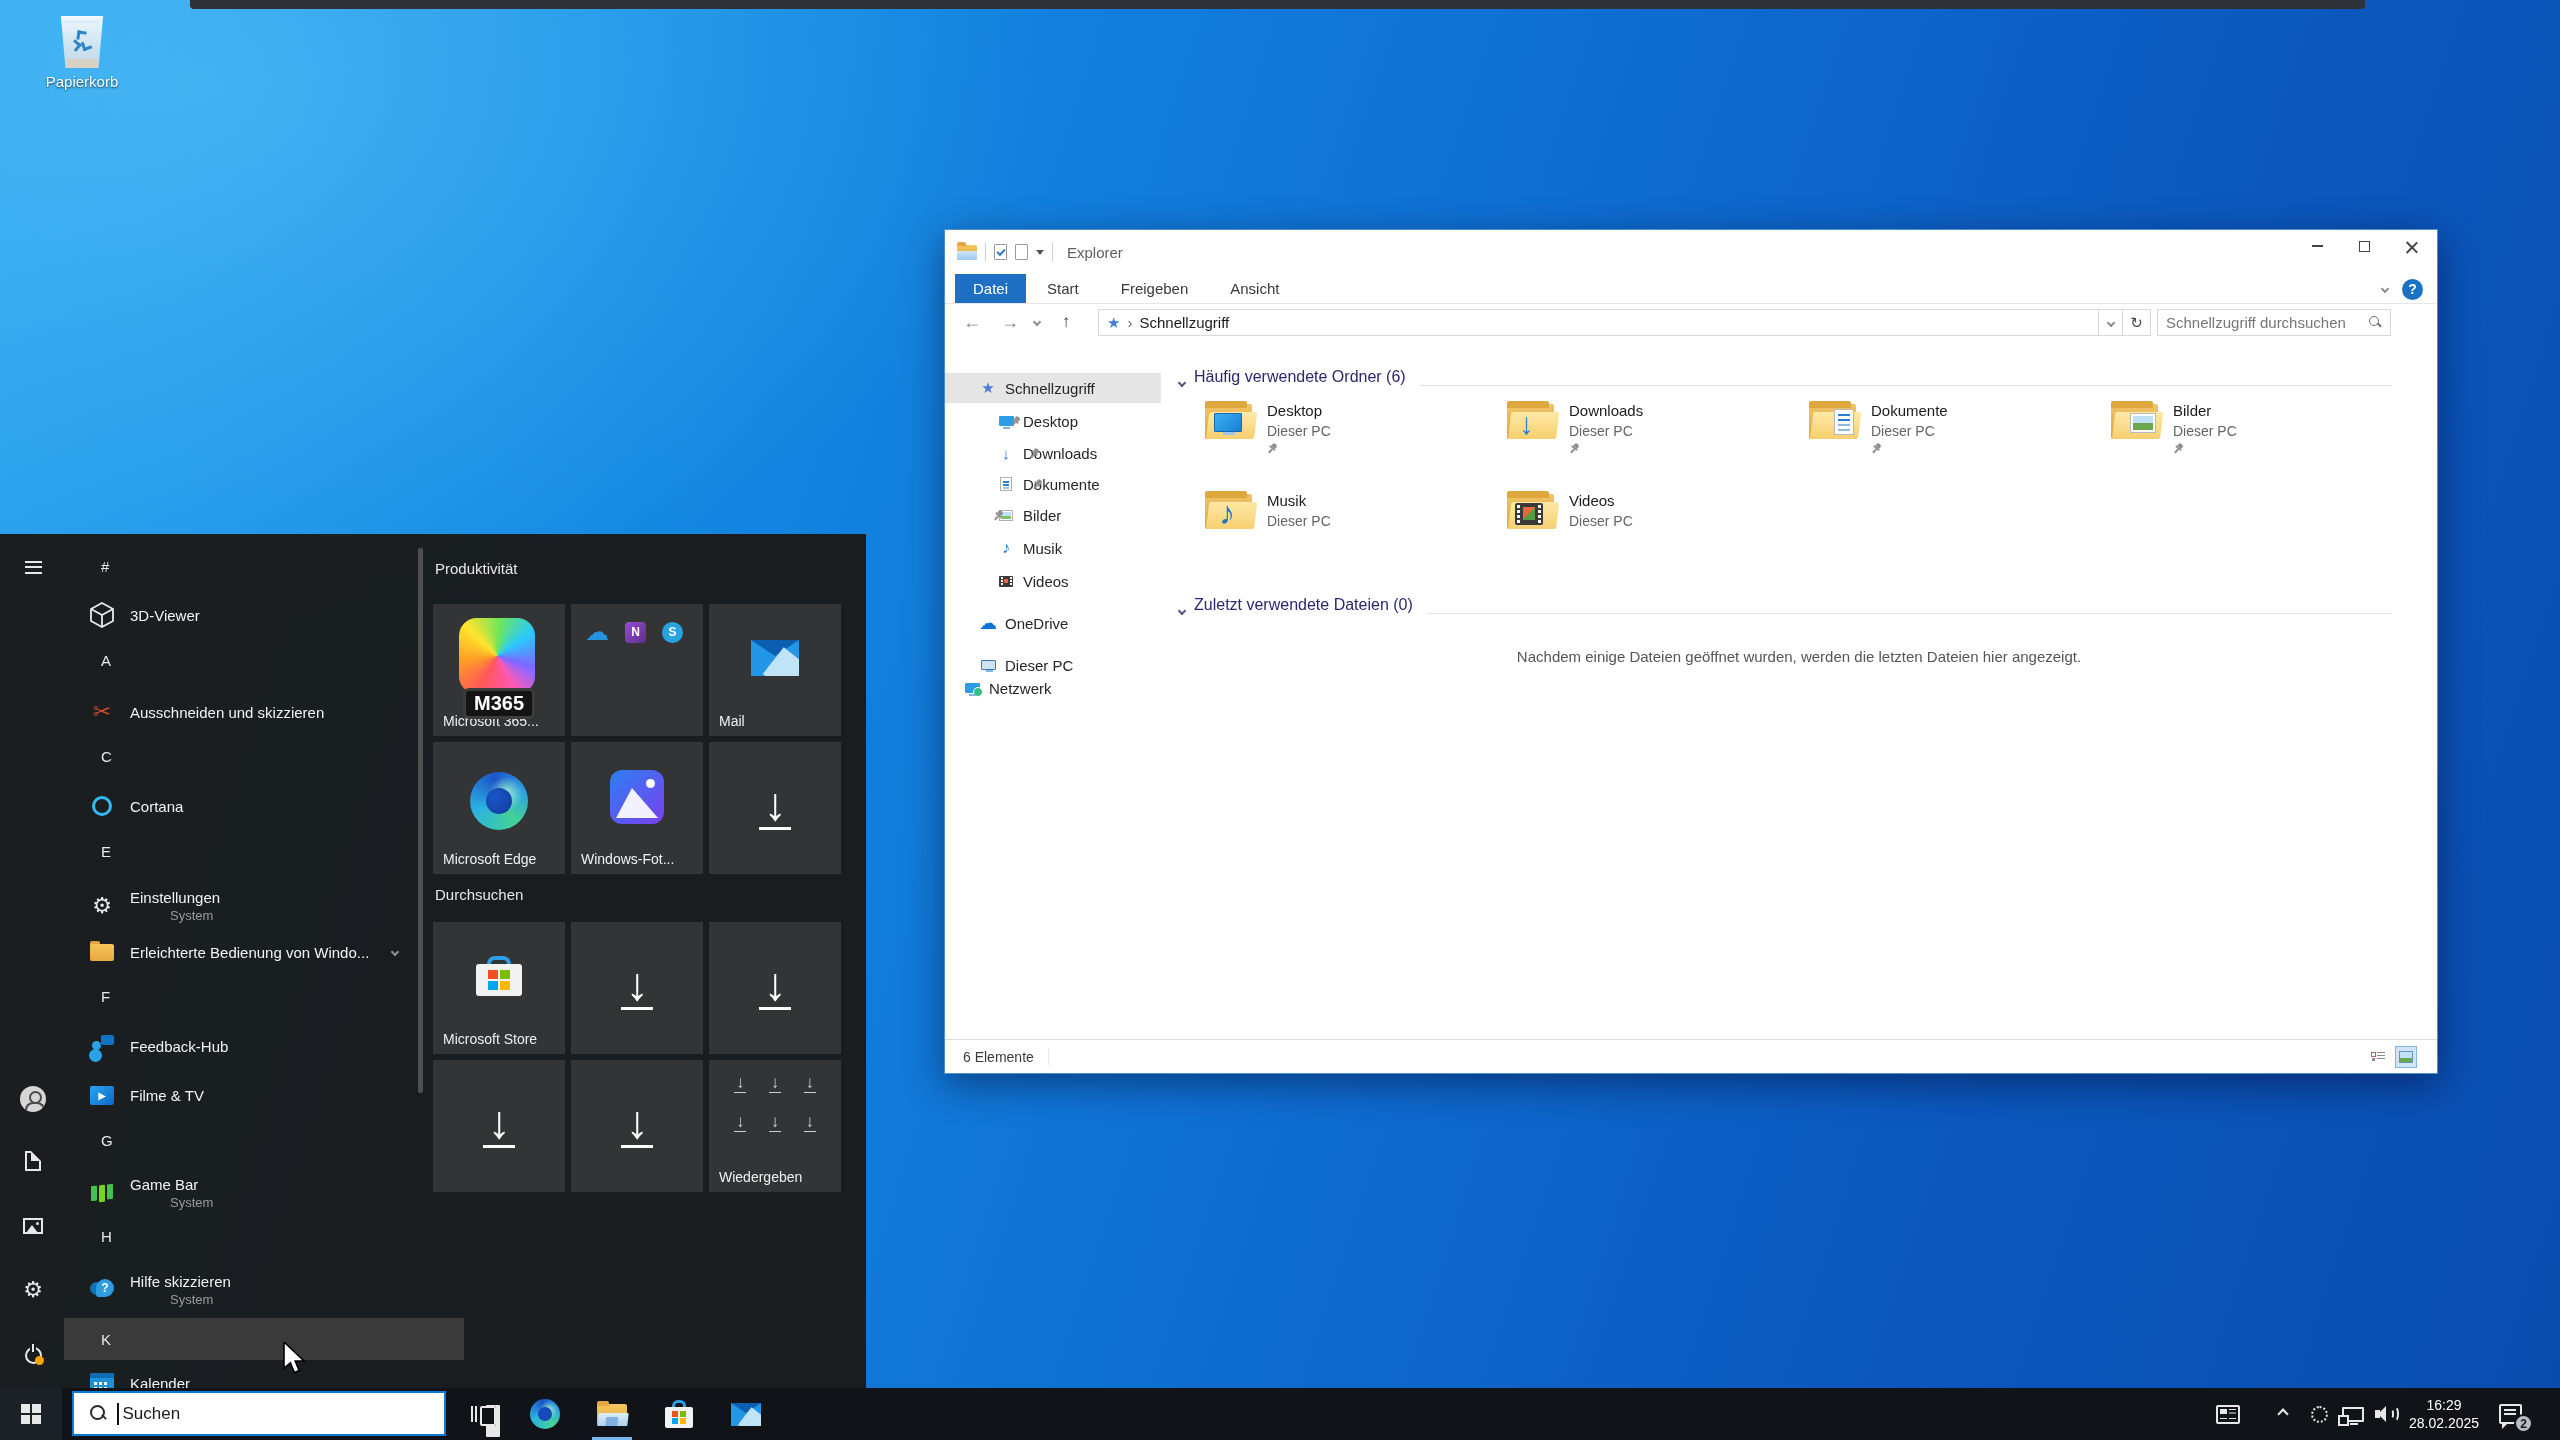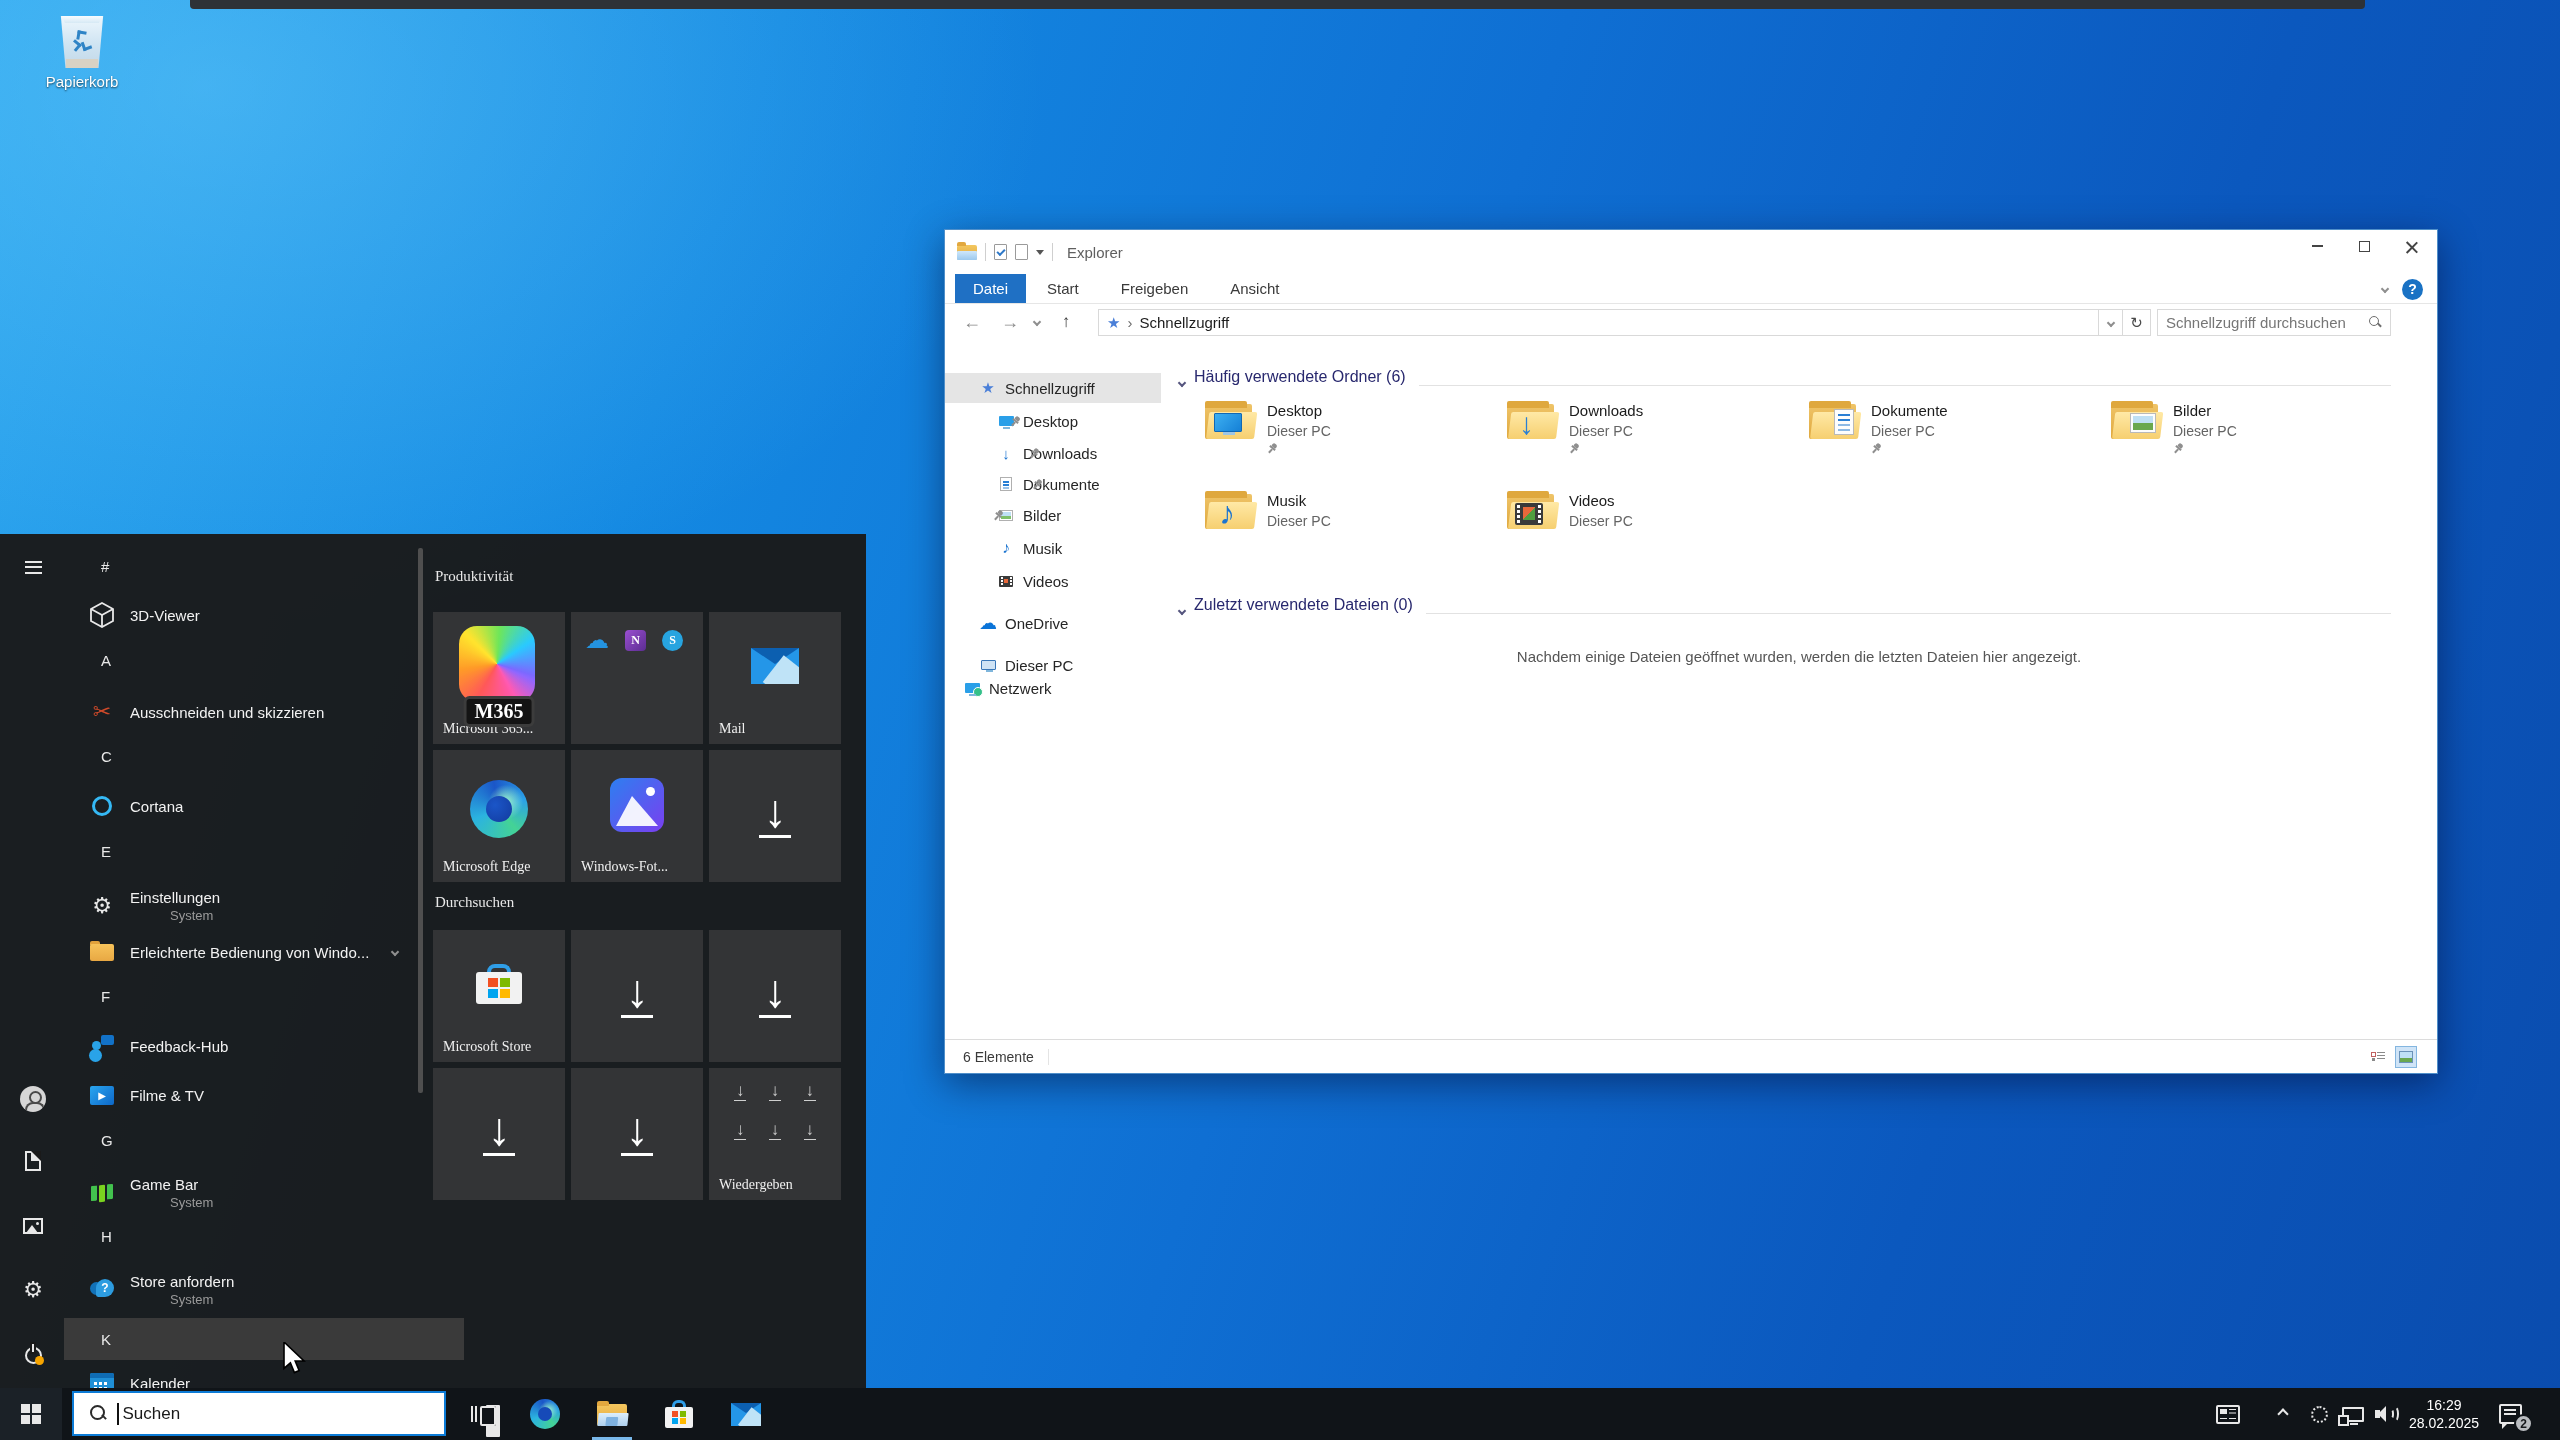--- a/index.html
+++ b/index.html
@@ -180,21 +180,21 @@
   .gb-ico { display:flex; gap:2px; transform:skewY(-6deg); }
   .gb-ico i { width:6px; height:15px; background:#42c24e; border-radius:1px; }
   .gb-ico i:nth-child(2){ background:#7ad41f; height:17px; }
   .help-ico { position:relative; width:24px; height:22px; }
   .help-ico .b1 { position:absolute; right:0; top:0; width:18px; height:18px; border-radius:50% 50% 50% 12%; background:#2d9ce0; display:flex; align-items:center; justify-content:center; color:#fff; font-weight:bold; font-size:12px; }
   .help-ico .b2 { position:absolute; left:0; top:3px; width:13px; height:13px; border-radius:50% 50% 12% 50%; background:#1272b8; }
   .cal-ico { position:relative; width:24px; height:21px; background:#1f8fd6; border-radius:2px; overflow:hidden; }
   .cal-ico::before { content:""; position:absolute; left:0; top:0; width:100%; height:5px; background:#0f6cb4; }
   .cal-ico::after { content:""; position:absolute; left:4px; top:9px; width:3px; height:3px; background:#fff; box-shadow:5px 0 0 #fff,10px 0 0 #fff,0 5px 0 #fff,5px 5px 0 #fff,10px 5px 0 #fff; }
 
-  #tiles { position:absolute; left:433px; top:8px; width:410px; height:100%;font-family:Liberation Serif, serif; }
+  #tiles { position:absolute; left:433px; top:0; width:410px; height:100%; }
   .tile-head { position:absolute; left:2px; font-size:15px; color:#e8e8e8; }
   .tile { position:absolute; width:132px; height:132px; background:#333436; }
   .tile-label { position:absolute; left:10px; bottom:7px; font-size:14px; color:#f0f0f0; white-space:nowrap; overflow:hidden; max-width:118px; }
   .m365-blob { position:absolute; left:26px; top:14px; width:76px; height:76px; border-radius:18px;
     background:conic-gradient(from 210deg, #ff5f5f, #ff9e3d, #ffe24a, #7ce06b, #3fc5f0, #7a6cf5, #ff5f9e, #ff5f5f); filter:saturate(1.2); }
   .m365-badge { position:absolute; left:50%; top:84px; transform:translateX(-50%); background:#141414; border:3px solid #3c3c3c; color:#fff; font-weight:bold; font-size:20px; padding:1px 8px; border-radius:6px; z-index:3; }
   .mini-trio { position:absolute; left:14px; top:16px; display:flex; gap:16px; align-items:center; }
   .one-cloud { color:#2493e0; font-size:24px; line-height:1; }
   .onenote { width:21px; height:21px; border-radius:4px; background:linear-gradient(135deg,#9a4fd0,#5c2d91); color:#fff; font-weight:bold; font-size:12px; display:flex; align-items:center; justify-content:center; }
   .skype { width:21px; height:21px; border-radius:50%; background:#27a4e0; color:#fff; font-weight:bold; font-size:12px; display:flex; align-items:center; justify-content:center; }
@@ -609,21 +609,21 @@
       </div>
       <div class="letter" style="top:694px">H</div>
       <div class="app-row" style="top:730px; height:52px">
         <span class="app-ico">
             <span class="help-ico">
               <span class="b2"></span>
               <span class="b1">?</span>
             </span>
           </span>
         <span class="app-2l">
-            <span class="app-name">Store anfordern</span>
+            <span class="app-name">Hilfe skizzieren</span>
             <span class="app-sub">System</span>
           </span>
       </div>
       <div class="app-row hl" style="top:784px; height:42px">
         <span class="letter" style="position:static; padding-left:13px">K</span>
       </div>
       <div class="app-row" style="top:829px; height:40px">
         <span class="app-ico">
             <span class="cal-ico"></span>
           </span>

